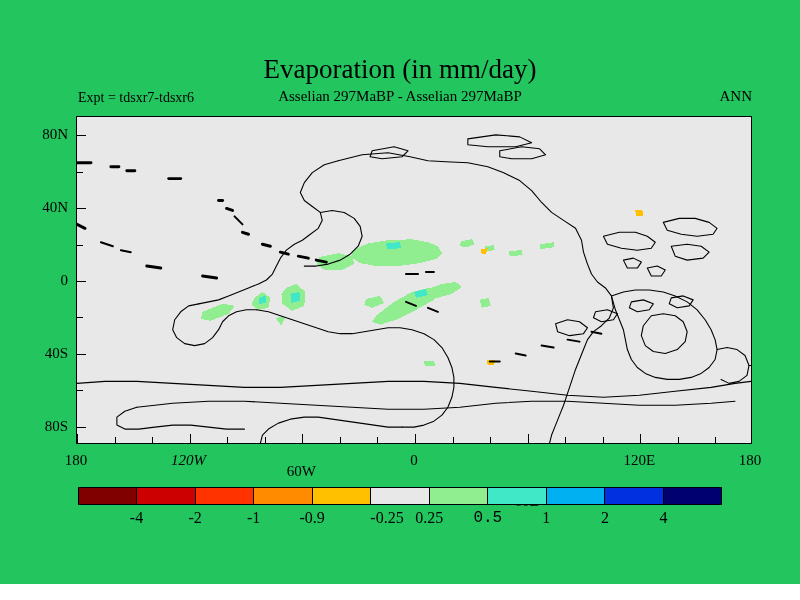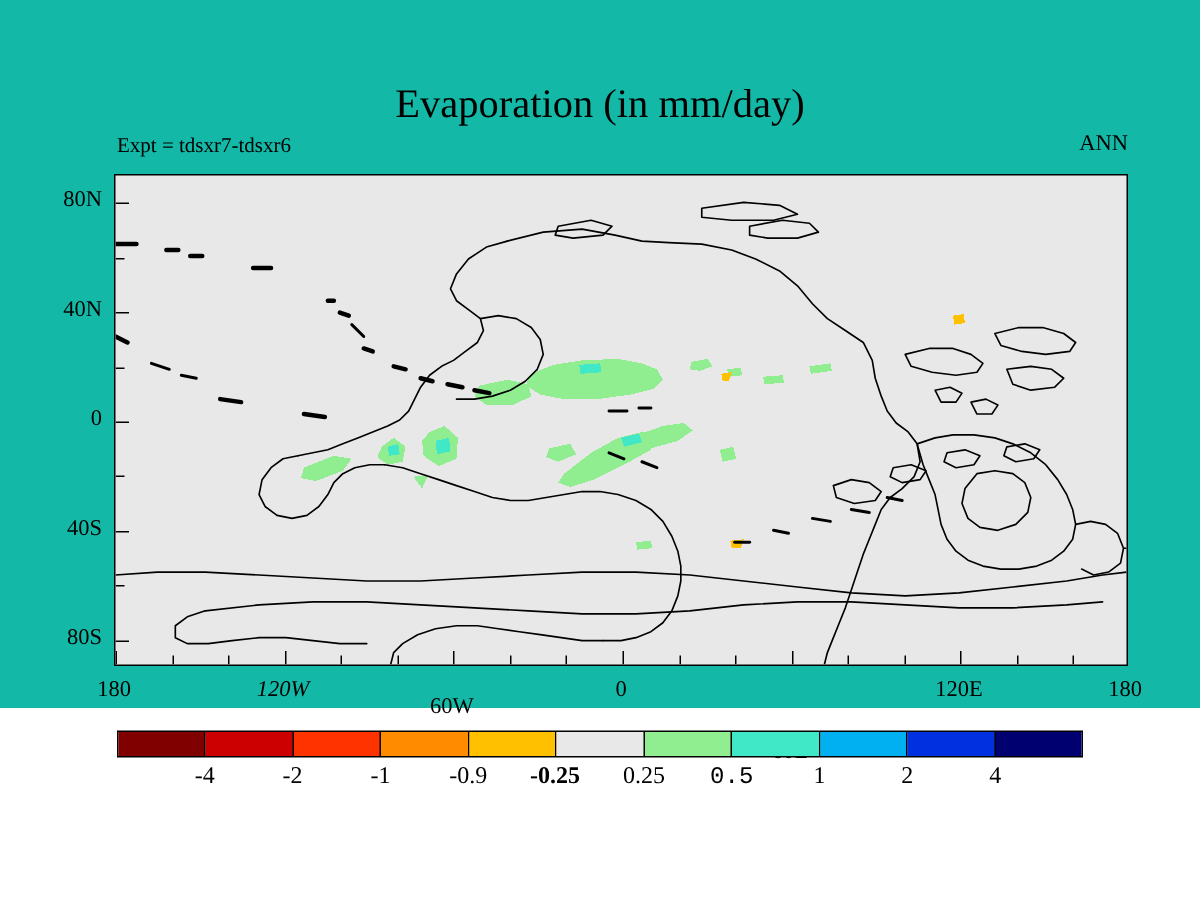--- a/index.html
+++ b/index.html
@@ -2,21 +2,21 @@
 <html><head>
 <meta charset="utf-8">
 <style>
   html, body {
     margin: 0; padding: 0;
     width: 800px; height: 600px;
     background: #ffffff;
     font-family: "Liberation Serif", serif;
     overflow: hidden;
   }
-  #root { position: relative; width: 800px; height: 472px; background:#14b8a6; }
+  #root { position: relative; width: 800px; height: 584px; background:#22c55e; }
 
   
   .title-main {
     position: absolute; left: 0; top: 54px; width: 800px;
     text-align: center;
     font-family: "Liberation Serif", serif;
     font-size: 27px; color: #000; letter-spacing: 0px;
     white-space: nowrap;
   }
   .subtitle-left {
@@ -75,20 +75,21 @@
     transform: translateX(-50%); white-space: nowrap; top: 22px;
   }
 </style>
 </head>
 <body>
 
 <div id="root">
 
   <div class="title-main">Evaporation (in mm/day)</div>
   <div class="subtitle-left">Expt = tdsxr7-tdsxr6</div>
+  <div class="subtitle-center">Asselian 297MaBP - Asselian 297MaBP</div>
   <div class="subtitle-right">ANN</div>
 
   <div id="map-panel">
     <svg id="map-svg" viewBox="0 0 676 328" preserveAspectRatio="none">
       <g shape-rendering="crispEdges">
 
         <path fill="#90ee90" stroke="none" d="M283,131 L293,127 L312,124 L336,123 L352,126 L362,130 L366,137 L360,143 L344,147 L322,150 L300,150 L284,147 L275,141 L276,135 Z"></path>
         <path fill="#90ee90" stroke="none" d="M243,141 L262,137 L276,140 L278,148 L266,154 L248,154 L240,148 Z"></path>
         <path fill="#90ee90" stroke="none" d="M385,125 L396,123 L399,128 L391,131 L384,130 Z"></path>
         <path fill="#90ee90" stroke="none" d="M433,135 L446,134 L447,139 L434,140 Z"></path>
@@ -285,21 +286,21 @@
       <div class="cb-seg" style="background: rgb(64, 232, 200);"></div>
       <div class="cb-seg" style="background: rgb(0, 176, 240);"></div>
       <div class="cb-seg" style="background: rgb(0, 48, 224);"></div>
       <div class="cb-seg" style="background: rgb(0, 0, 112);"></div>
     </div>
     <div id="cb-labels">
         <div class="cb-label" style="left: 58.5455px;">-4</div>
         <div class="cb-label" style="left: 117.091px;">-2</div>
         <div class="cb-label" style="left: 175.636px;">-1</div>
         <div class="cb-label" style="left: 234.182px;">-0.9</div>
-        <div class="cb-label" style="left: 292px; font-weight: bold;">-0.25</div>
+        <div class="cb-label" style="left: 309px;">-0.25</div>
         <div class="cb-label" style="left: 351.273px;">0.25</div>
         <div class="cb-label" style="left: 409.818px; font-family: Liberation Mono, monospace;">0.5</div>
         <div class="cb-label" style="left: 468.364px;">1</div>
         <div class="cb-label" style="left: 526.909px;">2</div>
         <div class="cb-label" style="left: 585.455px;">4</div>
       </div>
   </div>
 
 </div>
 

